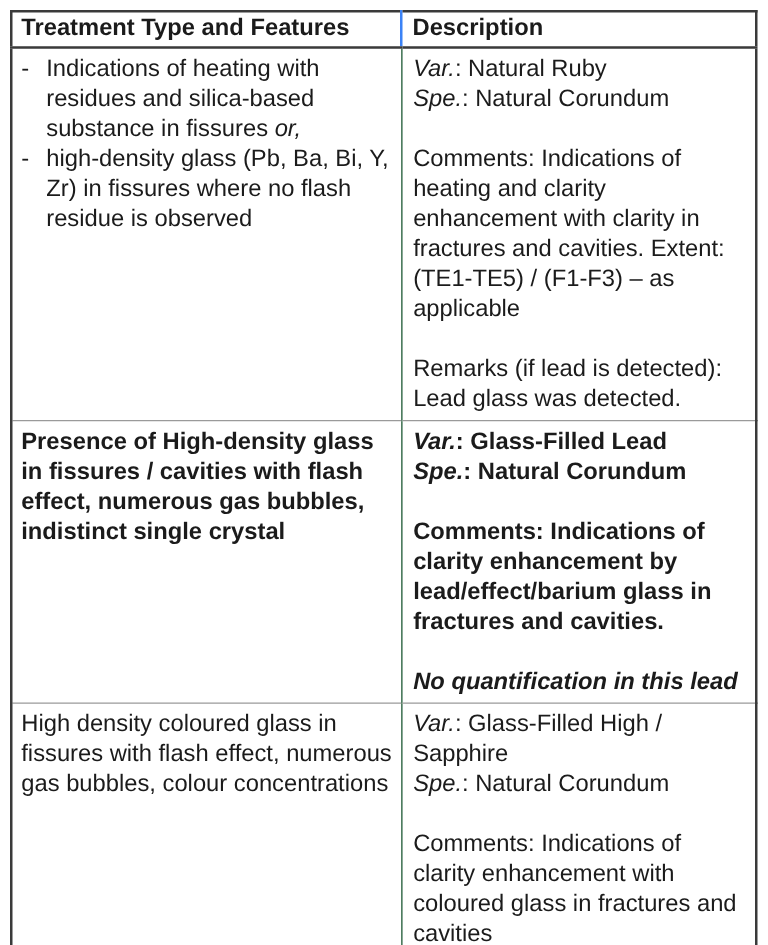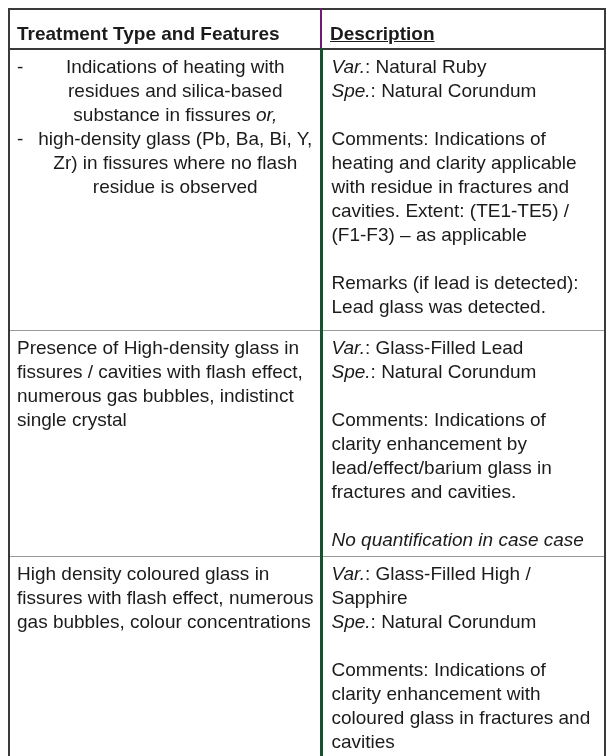--- a/index.html
+++ b/index.html
@@ -21,43 +21,43 @@
     border: 2px solid #3a3a3a;
   }
   col.c1 { width: 312px; }
   col.c2 { width: 284px; }
 
   th, td { vertical-align: top; text-align: left; }
 
   th {
     font-weight: bold;
     height: 25px;
-    padding: 12px 6px 2px 7px;
+    padding: 1px 6px 2px 7px;
     border-bottom: 2px solid #3a3a3a;
     white-space: nowrap;
     overflow: hidden;
   }
-  th.desc-h { border-left: 2px solid #701a75; padding-left: 8px; text-decoration: underline; }
+  th.desc-h { border-left: 2px solid #3b82f6; padding-left: 8px; }
 
   td {
     border-top: 1px solid #9a9a9a;
     padding: 5px 6px 4px 7px;
   }
-  td.desc { border-left: 3px solid #14532d; padding: 5px 8px 4px 9px; }
+  td.desc { border-left: 1px solid #14532d; padding: 5px 8px 4px 9px; }
 
   tr.r1 td { height: 281px; }
-  tr.r2 td { height: 216px; }
+  tr.r2 td { height: 216px; font-weight: bold; }
   tr.r3 td { height: 217px; }
 
   p { margin: 0; }
   .spacer { height: 24px; }
 
   .li { display: flex; }
   .li .marker { flex: 0 0 20px; width: 20px; }
-  .li .litext { flex: 1 1 auto; text-align: center; }
+  .li .litext { flex: 1 1 auto; }
 
   i, .it { font-style: italic; }
 </style>
 </head>
 <body>
 
 <div class="page">
   <table class="tbl">
     <colgroup>
       <col class="c1">
@@ -79,37 +79,37 @@
           </div>
           <div class="li">
             <span class="marker">-</span>
             <span class="litext">high-density glass (Pb, Ba, Bi, Y, Zr) in fissures where no flash residue is observed</span>
           </div>
         </td>
         <td class="desc">
           <p><i>Var.</i><span>: Natural Ruby</span></p>
           <p><i>Spe.</i><span>: Natural Corundum</span></p>
           <div class="spacer"></div>
-          <p>Comments: Indications of heating and clarity applicable with residue in fractures and cavities. Extent: (TE1-TE5) / (F1-F3) – as applicable</p>
+          <p>Comments: Indications of heating and clarity enhancement with clarity in fractures and cavities. Extent: (TE1-TE5) / (F1-F3) – as applicable</p>
           <div class="spacer"></div>
           <p>Remarks (if lead is detected): Lead glass was detected.</p>
         </td>
       </tr>
 
       <tr class="r2">
         <td>
           <p>Presence of High-density glass in fissures / cavities with flash effect, numerous gas bubbles, indistinct single crystal</p>
         </td>
         <td class="desc">
           <p><i>Var.</i><span>: Glass-Filled Lead</span></p>
           <p><i>Spe.</i><span>: Natural Corundum</span></p>
           <div class="spacer"></div>
           <p>Comments: Indications of clarity enhancement by lead/effect/barium glass in fractures and cavities.</p>
           <div class="spacer"></div>
-          <p class="it">No quantification in case case</p>
+          <p class="it">No quantification in this lead</p>
         </td>
       </tr>
 
       <tr class="r3">
         <td>
           <p>High density coloured glass in fissures with flash effect, numerous gas bubbles, colour concentrations</p>
         </td>
         <td class="desc">
           <p><i>Var.</i><span>: Glass-Filled High / Sapphire</span></p>
           <p><i>Spe.</i><span>: Natural Corundum</span></p>

